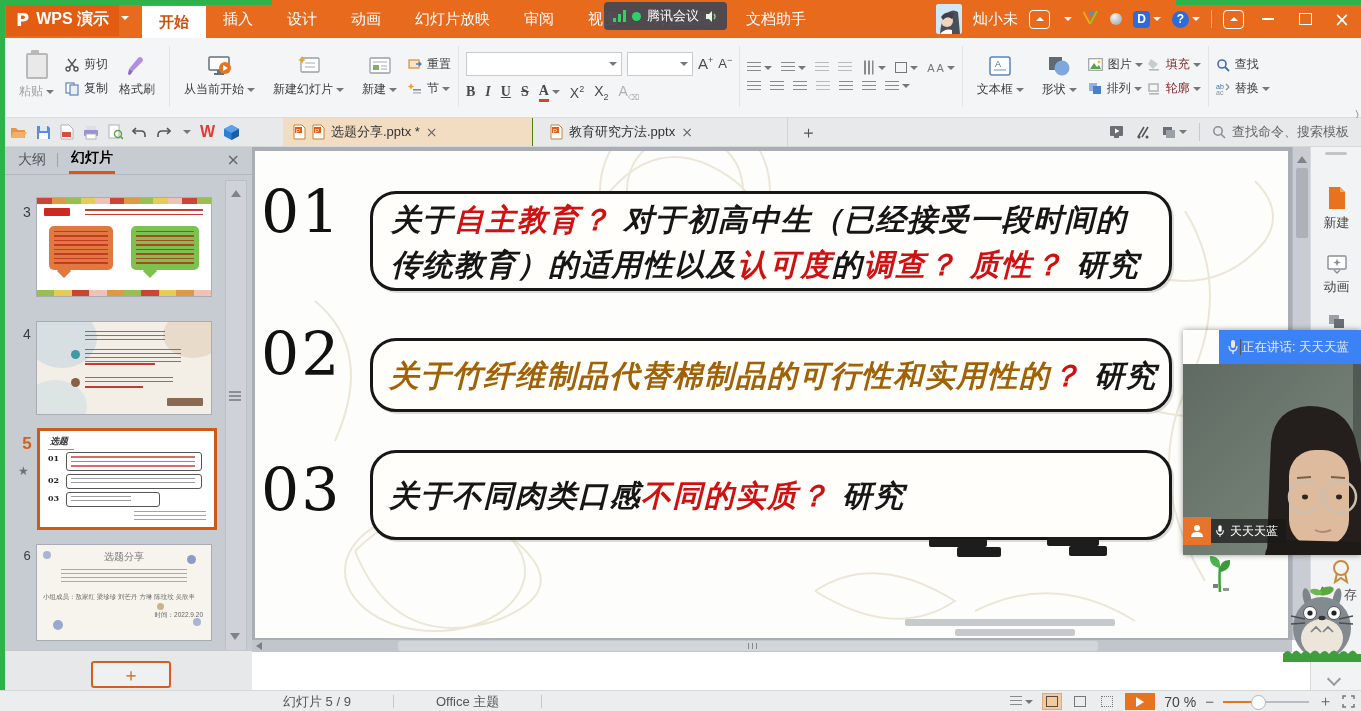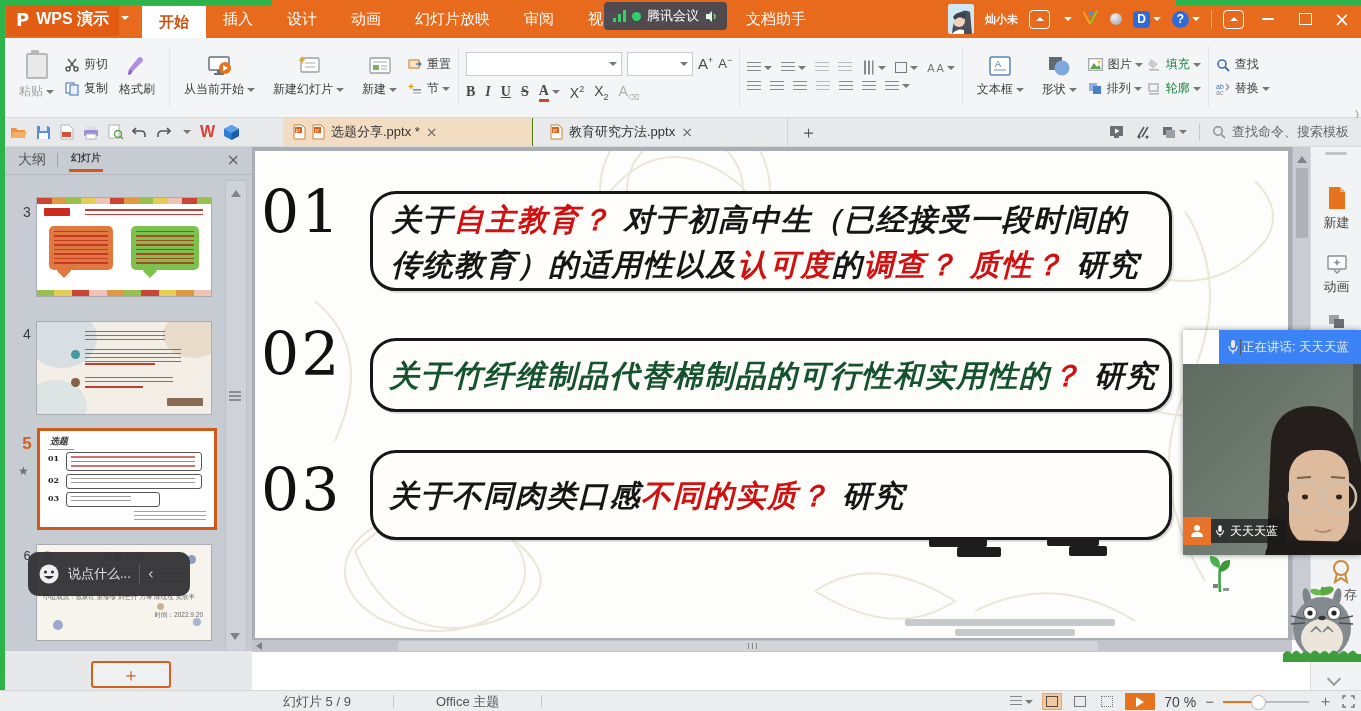--- a/index.html
+++ b/index.html
@@ -49,21 +49,21 @@
   
   #ribbon{left:0;top:38px;width:1361px;height:80px;background:#f4f5f6;border-bottom:1px solid #d9dbdd;
           display:flex;align-items:stretch;padding:4px 4px 6px 12px;box-sizing:border-box;z-index:4;}
   .rdiv{width:1px;background:#e2e4e6;margin:4px 7px;}
   .rgroup{display:flex;align-items:center;gap:4px;}
   .bigbtn{display:flex;flex-direction:column;align-items:center;justify-content:center;gap:4px;
           padding:2px 7px;font-size:12px;color:#3d3d3d;white-space:nowrap;}
   .bigbtn.dis{color:#a2a2a2;}
   .gcol{display:flex;flex-direction:column;gap:7px;}
   .sbtn{display:flex;align-items:center;gap:5px;font-size:12px;color:#3d3d3d;white-space:nowrap;}
-  .sbtn.dis{color:#15803d;}
+  .sbtn.dis{color:#7f1d1d;}
   .combo{height:22px;background:#fff;border:1px solid #c9cbcd;display:flex;align-items:center;justify-content:flex-end;padding:0 4px;}
   .fmtrow{display:flex;align-items:center;gap:10px;font-size:14px;color:#4a4a4a;}
   .fmtrow b{font-family:"Liberation Serif",serif;}
   .albars{width:14px;height:11px;background:repeating-linear-gradient(to bottom,#8a8a8a 0 1.5px,transparent 1.5px 4px);}
   .albars.pale{opacity:.55;}
   .clip{width:18px;height:22px;border:2px solid #b9b9b9;border-radius:2px;position:relative;background:#e9e9e9;}
   .clip:before{content:"";position:absolute;left:3px;top:-5px;width:8px;height:4px;background:#b9b9b9;border-radius:1px;}
   .ribbon-collapse{position:absolute;right:2px;top:70px;color:#8a8a8a;font-size:11px;}
 
   
@@ -73,21 +73,21 @@
   .ftab .x{color:#666;font-size:14px;font-family:"DejaVu Sans",sans-serif;}
   .newtab{position:absolute;left:800px;top:3px;font-size:17px;color:#555;}
   .trright{position:absolute;right:12px;top:0;height:28px;display:flex;align-items:center;gap:12px;color:#555;}
   .search-lbl{font-size:13px;color:#666;display:flex;align-items:center;gap:6px;}
 
   
   #sidebar{left:4px;top:146px;width:248px;height:544px;background:#c7cbd2;z-index:3;}
   #sb-head{position:absolute;left:0;top:0;width:248px;height:28px;border-bottom:1px solid #b3b7bd;display:flex;align-items:center;}
   .sb-tab1{margin-left:14px;font-size:14px;color:#555;}
   .sb-sep{width:1px;height:14px;background:#9fa3a9;margin:0 11px;}
-  .sb-tab2{font-size:10px;color:#404040;font-weight:bold;border-bottom:3px solid #d9551a;padding:3px 2px 4px;}
+  .sb-tab2{font-size:14px;color:#000000;font-weight:bold;border-bottom:3px solid #d9551a;padding:3px 2px 4px;}
   .sb-close{position:absolute;right:12px;top:4px;color:#666;font-size:16px;font-family:"DejaVu Sans",sans-serif;}
   .thumb-num{position:absolute;left:12px;width:22px;text-align:center;font-size:14px;color:#3c3c3c;}
   .thumb{position:absolute;left:33px;width:174px;background:#fff;box-shadow:0 0 0 1px #a9adb3;overflow:hidden;}
   .strip{display:flex;height:6px;}
   .strip i{flex:1;}
   .bubble{position:absolute;border-radius:5px;}
   .txl{background:repeating-linear-gradient(to bottom,rgba(180,30,20,.85) 0 1.5px,transparent 1.5px 4.5px);}
   .txg{background:repeating-linear-gradient(to bottom,rgba(90,90,90,.8) 0 1.2px,transparent 1.2px 4px);}
   #thumb5{border:3px solid #cf5a17;box-shadow:none;}
   .t5row{position:absolute;font-size:8px;font-weight:bold;color:#222;font-family:"DejaVu Serif",serif;}
@@ -192,21 +192,21 @@
   <div id="tb-right">
     <span class="avatar">
       <svg width="26" height="30" viewBox="0 0 26 30">
             <rect width="26" height="30" fill="#cfe8f4"></rect>
             <path d="M4 30 Q5 16 10 10 Q16 4 22 8 L24 30 Z" fill="#4a4f5a"></path>
             <circle cx="11" cy="17" r="6" fill="#f0d4bd"></circle>
             <path d="M5 13 Q10 6 18 10 L16 15 Q11 11 7 16 Z" fill="#3c414c"></path>
             <path d="M4 30 Q9 24 16 26 L16 30 Z" fill="#fff"></path>
           </svg>
     </span>
-    <span style="font-size:11px;font-weight:bold;">灿小未</span>
+    <span style="font-size:15px;">灿小未</span>
     <span class="badge">
           <span class="upt"></span>
         </span>
     <span class="caret"></span>
     <span>
       <svg width="16" height="15" viewBox="0 0 16 15">
             <polygon points="1,1 8,14 6,14 0,3" fill="#f5a623"></polygon>
             <polygon points="15,1 8,14 6,14 13,1" fill="#7ed321"></polygon>
             <polygon points="5,1 8,7 11,1" fill="#4a90d9"></polygon>
           </svg>
@@ -733,21 +733,21 @@
       </g>
     </svg>
 
     <div class="slide-num" style="top:26px;">01</div>
     <div class="slide-box" style="top:40px;height:100px;padding:3px 18px;">
       <div class="slide-txt"><span style="color: rgb(22, 22, 22);">关于</span><span style="color: rgb(208, 17, 17);">自主教育？ </span><span style="color: rgb(22, 22, 22);">对于初高中生（已经接受一段时间的传统教育）的适用性以及</span><span style="color: rgb(208, 17, 17);">认可度</span><span style="color: rgb(22, 22, 22);">的</span><span style="color: rgb(208, 17, 17);">调查？ 质性？ </span><span style="color: rgb(22, 22, 22);">研究</span></div>
     </div>
 
     <div class="slide-num" style="top:168px;">02</div>
     <div class="slide-box" style="top:187px;height:74px;display:flex;align-items:center;padding:0 16px;">
-      <div class="slide-txt" style="white-space:nowrap;"><span style="color: #14532d;">关于竹纤维制品代替棉制品的可行性和实用性的</span><span style="color: rgb(208, 17, 17);">？ </span><span style="color: rgb(22, 22, 22);">研究</span></div>
+      <div class="slide-txt" style="white-space:nowrap;"><span style="color: #a16207;">关于竹纤维制品代替棉制品的可行性和实用性的</span><span style="color: rgb(208, 17, 17);">？ </span><span style="color: rgb(22, 22, 22);">研究</span></div>
     </div>
 
     <div class="slide-num" style="top:304px;">03</div>
     <div class="slide-box" style="top:299px;height:90px;display:flex;align-items:center;padding:0 16px;">
       <div class="slide-txt"><span style="color: rgb(22, 22, 22);">关于不同肉类口感</span><span style="color: rgb(208, 17, 17);">不同的实质？ </span><span style="color: rgb(22, 22, 22);">研究</span></div>
     </div>
 
     <div class="gl" style="left:674px;top:388px;width:58px;height:8px;"></div>
     <div class="gl" style="left:702px;top:396px;width:44px;height:10px;"></div>
     <div class="gl" style="left:792px;top:386px;width:52px;height:9px;"></div>
@@ -873,31 +873,20 @@
       <svg width="10" height="14" viewBox="0 0 12 16">
             <rect x="4" y="1" width="4" height="8" rx="2" fill="#fff"></rect>
             <path d="M2 7 Q2 12 6 12 Q10 12 10 7" fill="none" stroke="#fff" stroke-width="1.3"></path>
             <line x1="6" y1="12" x2="6" y2="15" stroke="#fff" stroke-width="1.3"></line>
           </svg>
       <span>天天天蓝</span>
     </div>
   </div>
 </div>
 
-<div id="chat-bubble" class="abs">
-  <svg width="22" height="22" viewBox="0 0 22 22">
-        <circle cx="11" cy="11" r="9.5" fill="#f0f0f0"></circle>
-        <circle cx="7.5" cy="9" r="1.6" fill="#333"></circle>
-        <circle cx="14.5" cy="9" r="1.6" fill="#333"></circle>
-        <path d="M6 13 Q11 19 16 13 Z" fill="#333"></path>
-      </svg>
-  <span class="txt">说点什么...</span>
-  <span class="dv"></span>
-  <span class="lt">‹</span>
-</div>
 
 <svg id="sprout" class="abs" viewBox="0 0 30 46">
   <path d="M15 44 Q14 28 15 18" stroke="#3da43d" stroke-width="2.5" fill="none"></path>
   <path d="M15 20 Q4 18 5 8 Q16 8 15 20 Z" fill="#4cb44c"></path>
   <path d="M15 24 Q26 22 25 12 Q14 12 15 24 Z" fill="#3a9a3a"></path>
   <rect x="8" y="36" width="5" height="4" fill="#2a2a2a" opacity=".6"></rect>
   <rect x="18" y="40" width="6" height="3" fill="#2a2a2a" opacity=".5"></rect>
 </svg>
 
 <svg id="totoro" class="abs" viewBox="0 0 78 76">

